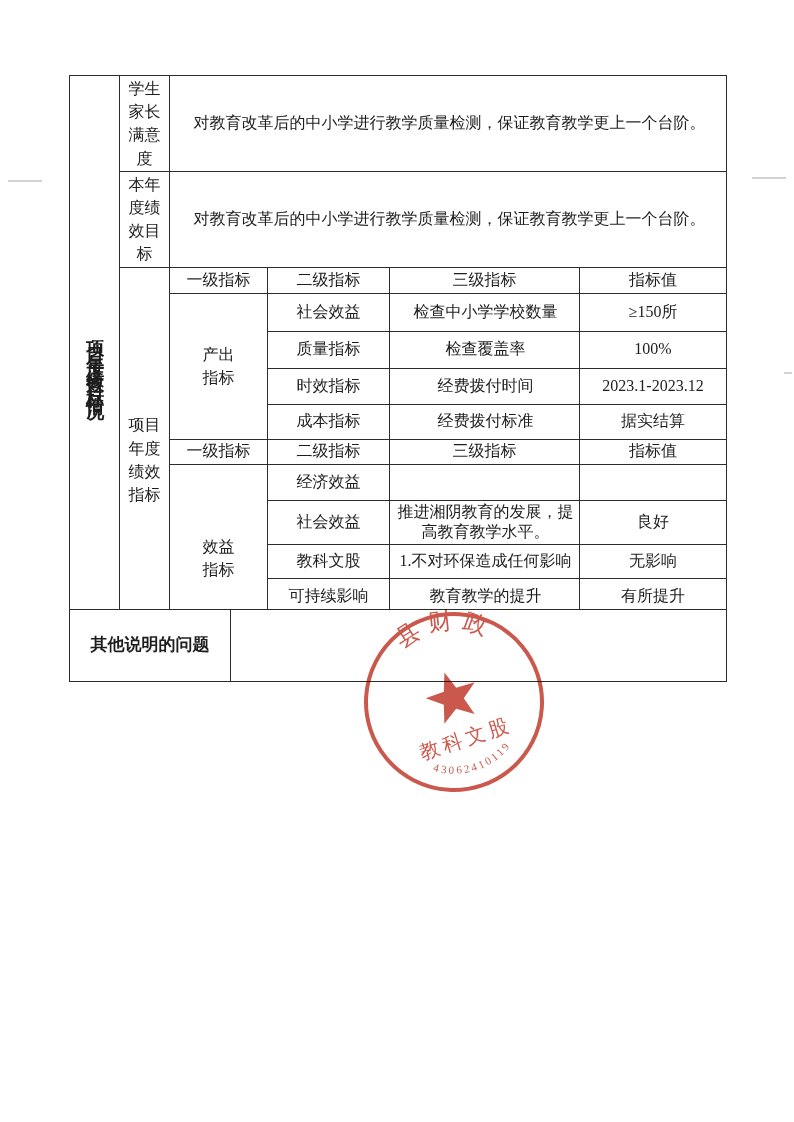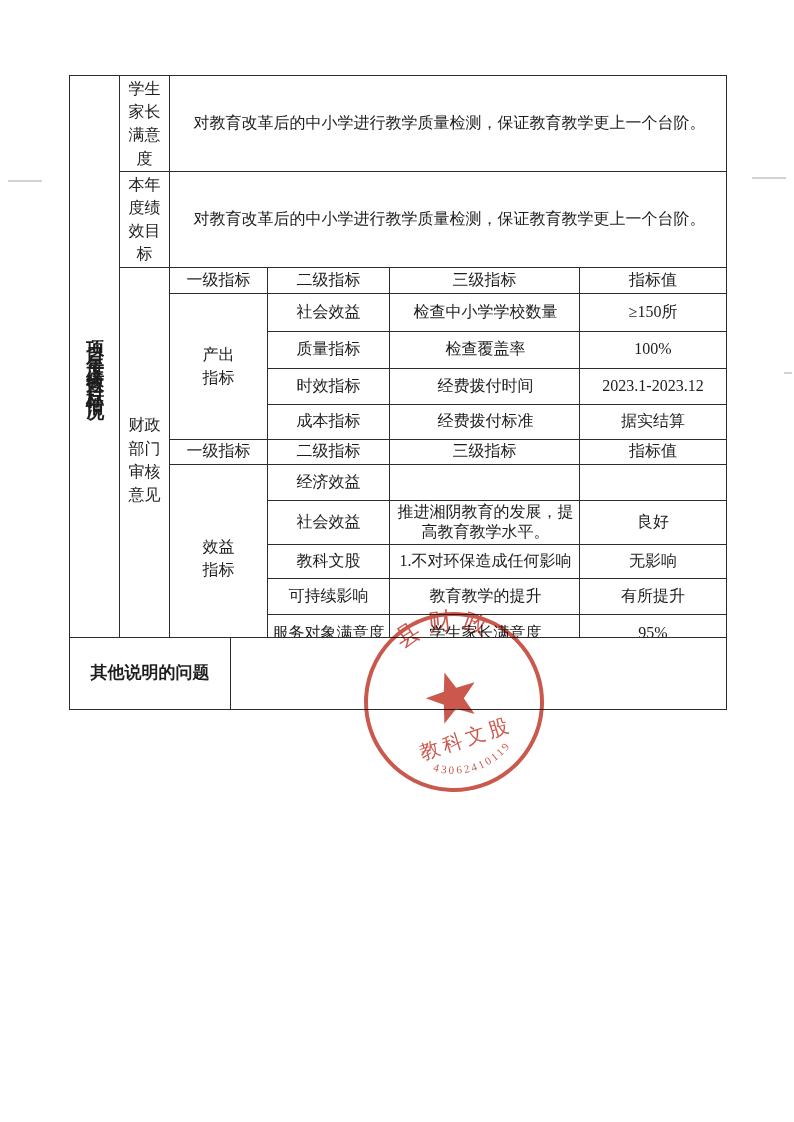--- a/index.html
+++ b/index.html
@@ -3,21 +3,21 @@
 <meta charset="utf-8">
 <style>
   html,body{margin:0;padding:0;}
   body{
     width:794px;height:1122px;background:#ffffff;position:relative;overflow:hidden;
     font-family:"Liberation Serif","DejaVu Serif",serif;color:#1d1d1d;
   }
   table{border-collapse:collapse;table-layout:fixed;position:absolute;background:#fff;}
   td{border:1px solid #2e2c29;vertical-align:middle;font-size:16px;padding:1px 4px;line-height:1.3;}
   .main-table{left:69px;top:75px;width:657px;}
-  .bottom-table{left:69px;top:609px;width:657px;margin-top:28px;}
+  .bottom-table{left:69px;top:609px;width:657px;}
   .center{text-align:center;}
   .left{text-align:center;padding-left:6px;}
   .goal-content{text-align:center;padding-left:7px;}
   .vtext{
     writing-mode:vertical-rl;text-orientation:upright;letter-spacing:7px;
     font-weight:bold;font-size:18px;display:inline-block;
   }
   .wrap2{display:inline-block;width:36px;word-break:break-all;line-height:1.45;text-align:center;}
   .wrap4{display:inline-block;width:74px;word-break:break-all;line-height:1.5;text-align:center;font-size:17px;font-weight:bold;}
   .r1{height:75px}.r2{height:77px}.r3{height:26px}.r4{height:38px}.r5{height:37px}
@@ -60,21 +60,21 @@
 
     <tr class="r2">
       <td class="center">
         <span class="wrap2">本年度绩效目标</span>
       </td>
       <td colspan="4" class="goal-content">对教育改革后的中小学进行教学质量检测，保证教育教学更上一个台阶。</td>
     </tr>
 
     <tr class="r3">
       <td rowspan="11" class="center">
-        <span class="wrap2">财政部门审核意见</span>
+        <span class="wrap2">项目年度绩效指标</span>
       </td>
       <td class="center">一级指标</td>
       <td class="center">二级指标</td>
       <td class="center">三级指标</td>
       <td class="center">指标值</td>
     </tr>
 
     <tr class="r4">
       <td rowspan="4" class="center">
         <span class="wrap2">产出指标</span>

